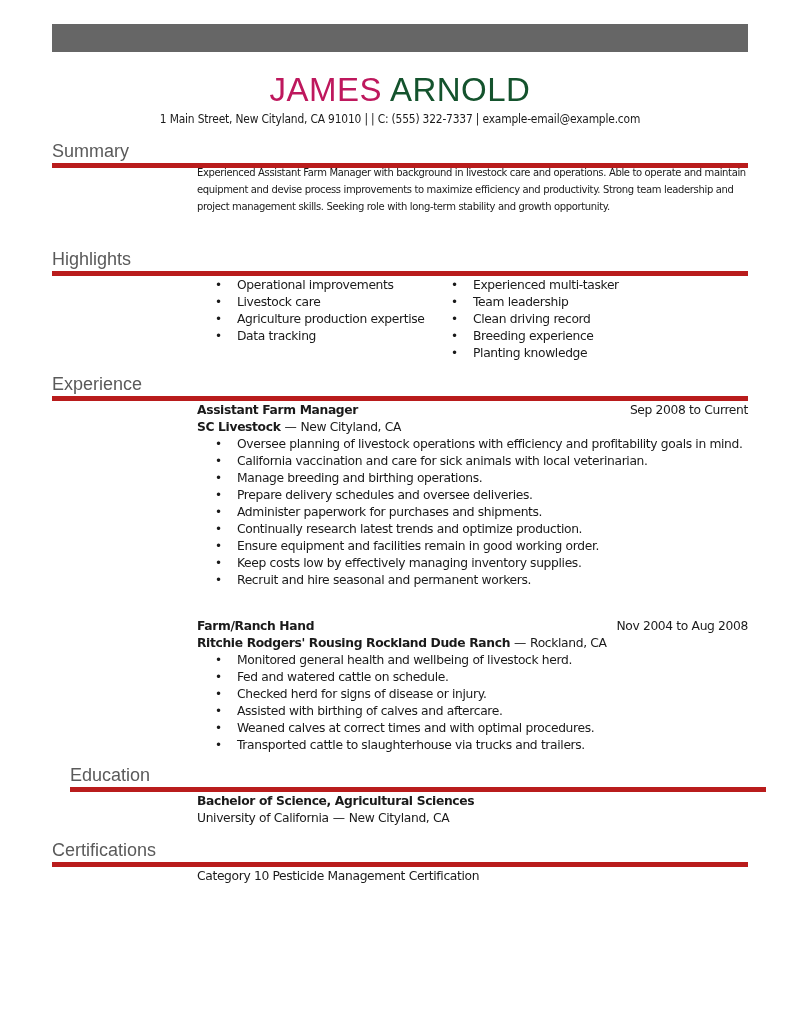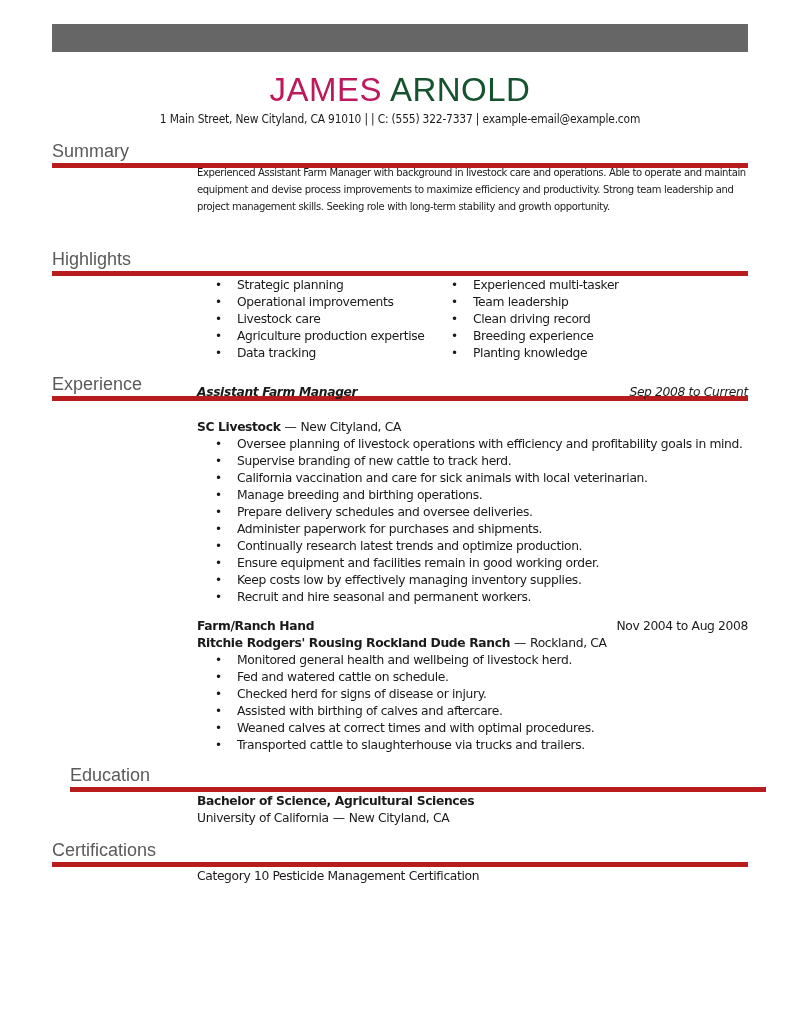--- a/index.html
+++ b/index.html
@@ -81,46 +81,44 @@
   <span class="first">JAMES</span>
   <span class="last">ARNOLD</span>
 </div>
 <div class="contact">1 Main Street, New Cityland, CA 91010 | | C: (555) 322-7337 | example-email@example.com</div>
 
 <div class="section-head" style="top:140px;">Summary</div>
 <div class="body-text summary">Experienced Assistant Farm Manager with background in livestock care and operations. Able to operate and maintain equipment and devise process improvements to maximize efficiency and productivity. Strong team leadership and project management skills. Seeking role with long-term stability and growth opportunity.</div>
 
 <div class="section-head" style="top:248px;">Highlights</div>
 <ul class="hl-col hl-left">
-  <li>Strategic planning</li>
   <li>Operational improvements</li>
   <li>Livestock care</li>
   <li>Agriculture production expertise</li>
   <li>Data tracking</li>
 </ul>
 <ul class="hl-col hl-right">
   <li>Experienced multi-tasker</li>
   <li>Team leadership</li>
   <li>Clean driving record</li>
   <li>Breeding experience</li>
   <li>Planting knowledge</li>
 </ul>
 
 <div class="section-head" style="top:373px;">Experience</div>
 
-<div class="job-title" style="top:384px;font-style:italic;">
+<div class="job-title" style="top:402px;">
   <span class="title">Assistant Farm Manager</span>
   <span class="dates">Sep 2008 to Current</span>
 </div>
 <div class="job-company" style="top:419px;">
   <span class="company">SC Livestock</span><span class="dash">—</span><span>New Cityland, CA</span>
 </div>
 <ul class="bullets" style="top:436px;">
   <li>Oversee planning of livestock operations with efficiency and profitability goals in mind.</li>
-  <li>Supervise branding of new cattle to track herd.</li>
   <li>California vaccination and care for sick animals with local veterinarian.</li>
   <li>Manage breeding and birthing operations.</li>
   <li>Prepare delivery schedules and oversee deliveries.</li>
   <li>Administer paperwork for purchases and shipments.</li>
   <li>Continually research latest trends and optimize production.</li>
   <li>Ensure equipment and facilities remain in good working order.</li>
   <li>Keep costs low by effectively managing inventory supplies.</li>
   <li>Recruit and hire seasonal and permanent workers.</li>
 </ul>
 

